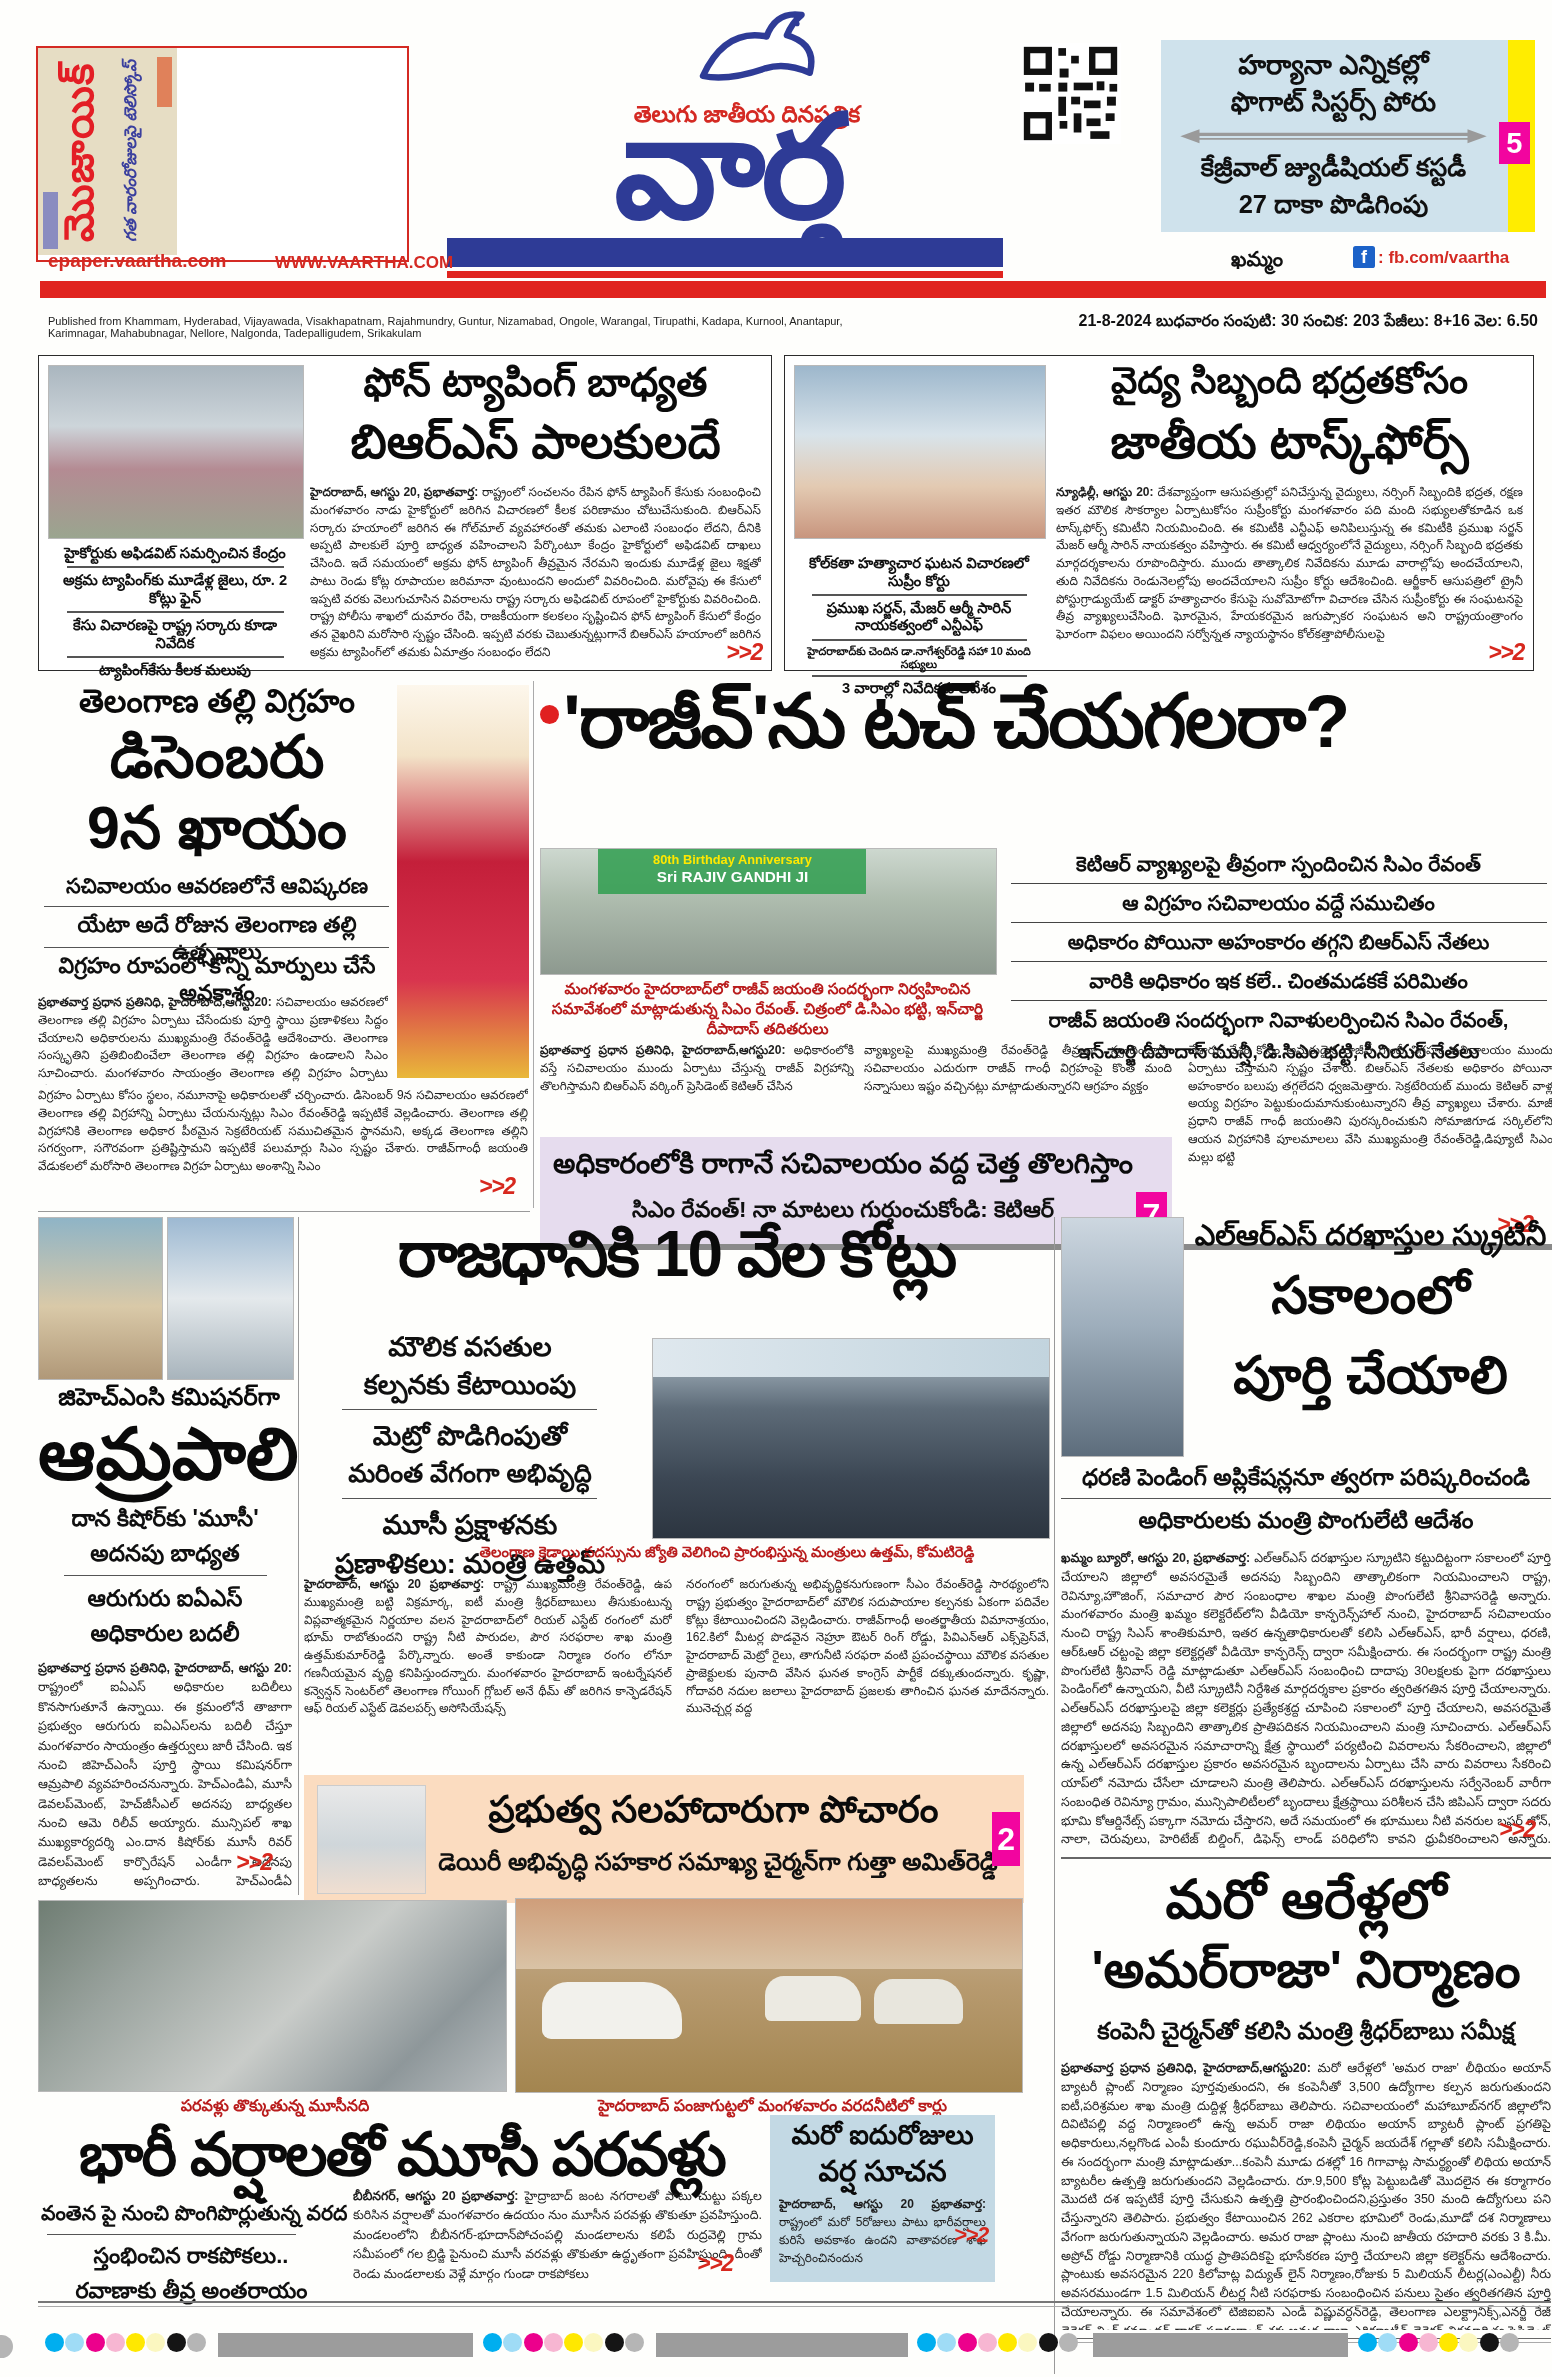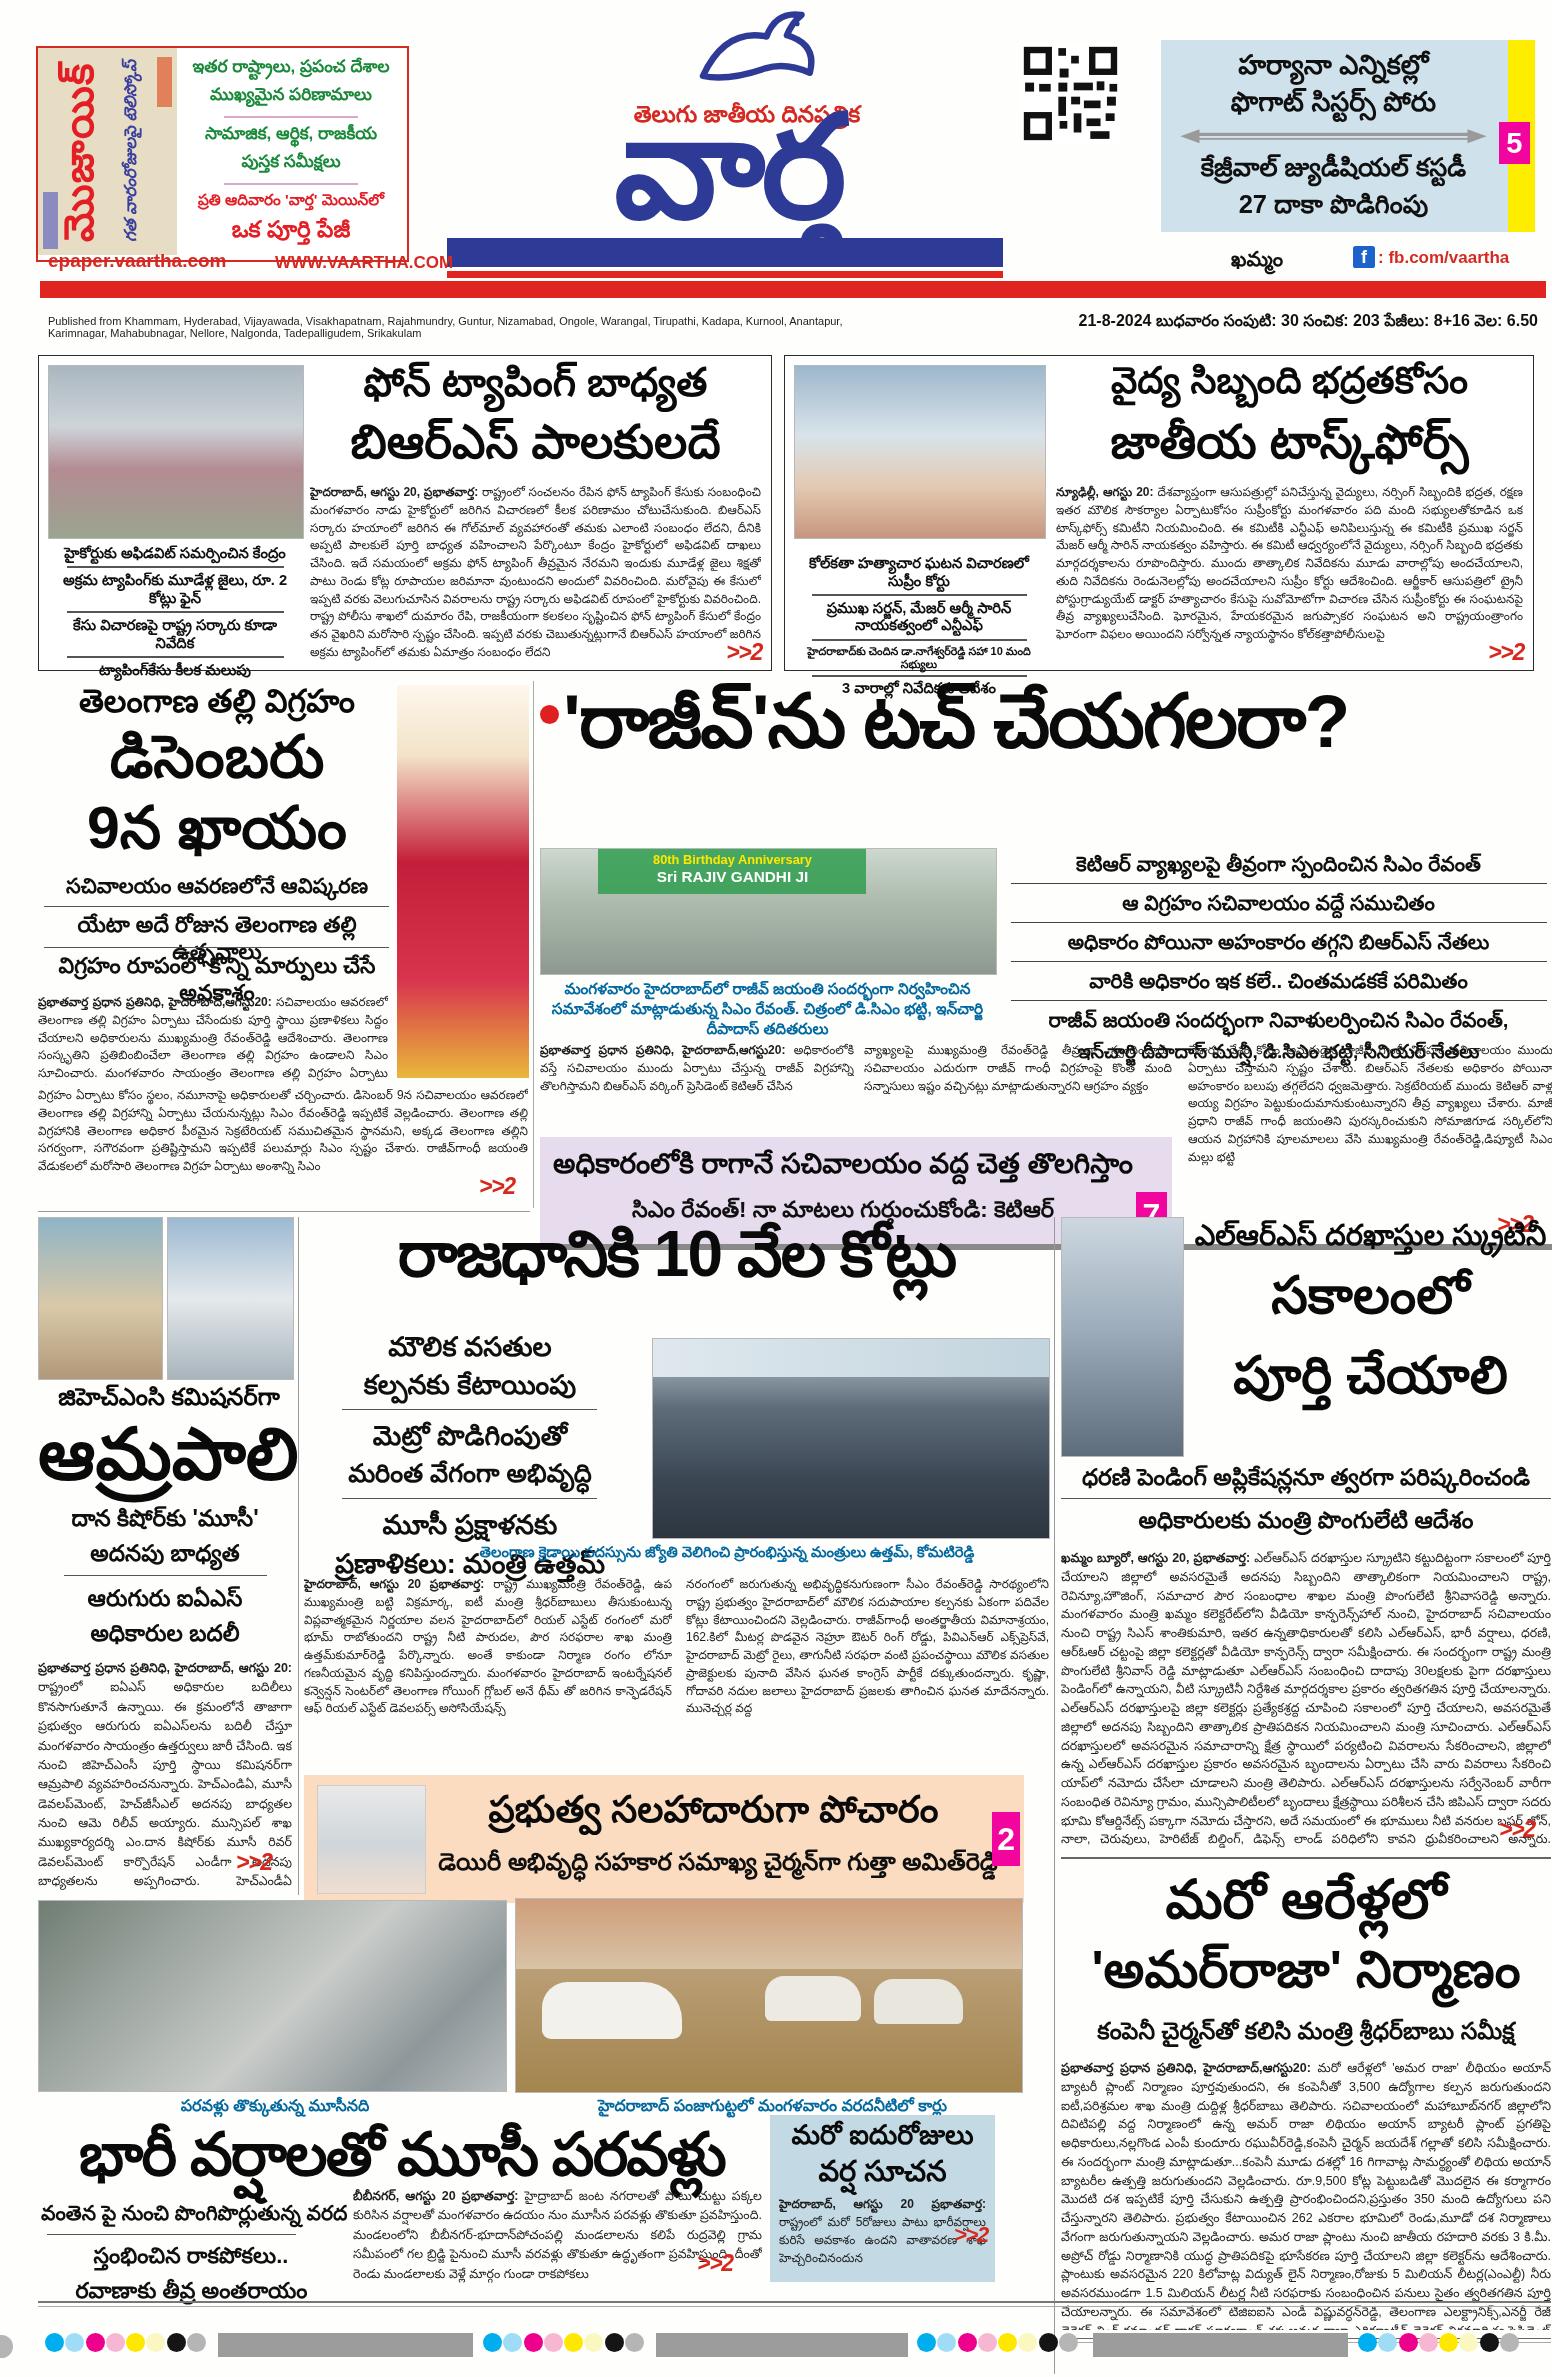--- a/index.html
+++ b/index.html
@@ -3,21 +3,21 @@
 <meta charset="utf-8">
 <style>
   html,body{margin:0;padding:0;background:#e8e6e1;}
   #page{position:relative;width:1552px;height:2377px;background:#fefefc;margin:0 auto;
         font-family:"Liberation Sans","DejaVu Sans",sans-serif;color:#1a1a1a;overflow:hidden;}
   .abs{position:absolute;}
   .hl{font-weight:800;color:#0a0a0a;text-align:center;line-height:1.08;}
   .sub{font-weight:700;color:#101010;text-align:center;line-height:1.22;}
   .bodytxt{font-size:12px;line-height:1.48;color:#1d1d1d;text-align:justify;overflow:hidden;}
   .byline{font-weight:800;}
-  .cap{font-weight:600;text-align:center;color:#0369a1;}
+  .cap{font-weight:600;text-align:center;color:#b91c1c;}
   .cont{color:#d7281e;font-weight:800;font-style:italic;letter-spacing:-1.3px;}
   .photo{position:absolute;overflow:hidden;border:0.6px solid #b9b9b9;}
   .badge{background:#f2059f;color:#fff;font-weight:800;text-align:center;}
   .dot{width:19px;height:19px;border-radius:50%;display:inline-block;margin-right:1.3px;vertical-align:middle;}
   .c1{background:#00aeef}.c2{background:#9fdcf6}.c3{background:#ec008c}.c4{background:#f7b6d2}
   .c5{background:#ffe800}.c6{background:#fbf7c0}.c7{background:#151515}.c8{background:#b5b5b5}
   .graybar{position:absolute;height:24px;background:#9c9c9c;top:2333px;}
   .regdots{position:absolute;top:2333px;}
   .blockframe{position:absolute;border:1.9px solid #2b2b2b;background:#fff;}
 </style>
@@ -27,30 +27,20 @@
 <div id="page">
 
   <div class="abs" style="left:36px;top:46px;width:369px;height:212px;border:2.6px solid #d42a23;background:#fff;">
     <div class="abs" style="left:0;top:0;width:139px;height:207px;background:#e6ddc4;overflow:hidden;">
       <div class="abs" style="left:119px;top:9px;width:15.3px;height:50px;background:#e0815a;"></div>
       <div class="abs" style="left:5.1px;top:144px;width:15.3px;height:57px;background:#8a8cc0;"></div>
       <div class="abs" style="left:12.8px;top:5.1px;width:70px;height:198px;writing-mode:vertical-rl;transform:rotate(180deg);
                   color:#e31e25;font-size:41px;font-weight:800;letter-spacing:1.3px;text-align:center;">మొజాయిక్</div>
       <div class="abs" style="left:82px;top:3.8px;width:51px;height:199px;writing-mode:vertical-rl;transform:rotate(180deg);
                   color:#3a3f9e;font-size:16.6px;font-style:italic;font-weight:700;text-align:center;">గత వారంరోజులపై టెలిస్కోప్</div>
-    </div>
-    <div class="abs" style="left:142px;top:0;width:222px;height:207px;text-align:center;">
-      <div style="margin-top:9px;color:#1a8a3a;font-size:17px;font-weight:800;">ఇతర రాష్ట్రాలు, ప్రపంచ దేశాల</div>
-      <div style="margin-top:5.1px;color:#1a8a3a;font-size:17px;font-weight:800;">ముఖ్యమైన పరిణామాలు</div>
-      <div style="margin:7.7px auto 0;width:134px;height:1.9px;background:#d9a9c9;"></div>
-      <div style="margin-top:6.4px;color:#1a8a3a;font-size:17px;font-weight:800;">సామాజిక, ఆర్థిక, రాజకీయ</div>
-      <div style="margin-top:5.1px;color:#1a8a3a;font-size:17px;font-weight:800;">పుస్తక సమీక్షలు</div>
-      <div style="margin:7.7px auto 0;width:134px;height:1.9px;background:#d9a9c9;"></div>
-      <div style="margin-top:6.4px;color:#e31e25;font-size:15.3px;font-weight:700;">ప్రతి ఆదివారం 'వార్త' మెయిన్‌లో</div>
-      <div style="margin-top:3.8px;color:#e31e25;font-size:23px;font-weight:800;">ఒక పూర్తి పేజీ</div>
     </div>
   </div>
 
   <div class="abs" style="left:562px;top:101px;width:370px;text-align:center;color:#d42a23;font-size:23px;font-weight:800;">తెలుగు జాతీయ దినపత్రిక</div>
 
   <span class="abs" style="left:690px;top:6.4px;width:134px;height:105px;">
     <svg width="134" height="105" viewBox="0 0 210 165">
       <path d="M20 110 Q55 35 120 48 Q135 8 175 14 Q160 26 152 46 Q200 60 188 105 Q150 88 118 98 Q60 118 20 110 Z" fill="#fff" stroke="#2e3b96" stroke-width="10" stroke-linejoin="round"></path>
       <circle cx="168" cy="28" r="4" fill="#2e3b96"></circle>
     </svg>

